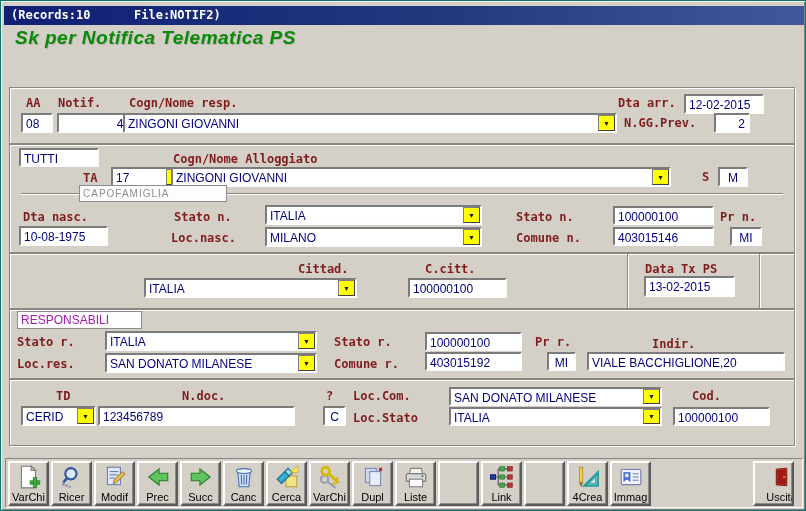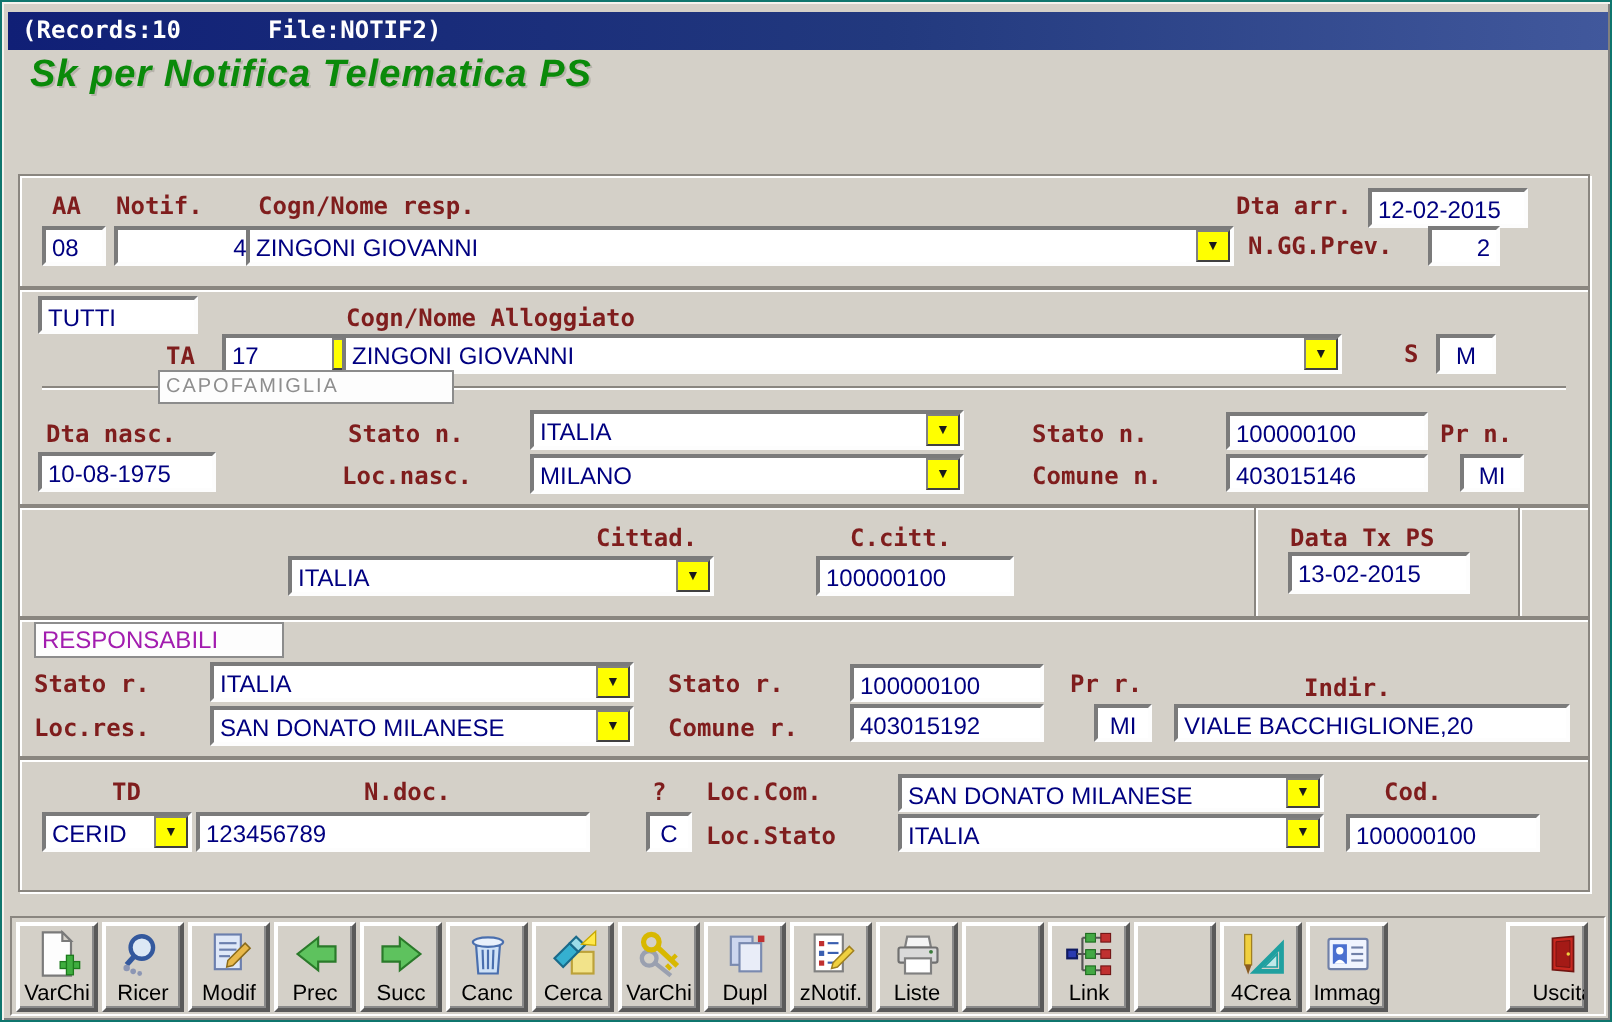--- a/index.html
+++ b/index.html
@@ -303,35 +303,20 @@
       <span class="ticon">
         <svg width="26" height="26" viewBox="0 0 24 24">
             <rect x="5" y="4" width="10" height="13" fill="#cdd6ee" stroke="#7a8ab0"></rect>
             <rect x="9" y="7" width="10" height="13" fill="#e9edf8" stroke="#7a8ab0"></rect>
             <rect x="17.5" y="3.5" width="3" height="3" fill="#c03030"></rect>
           </svg>
       </span>
       <span class="tlabel">Dupl</span>
     </div>
 
-    <div class="tbtn">
-      <span class="ticon">
-        <svg width="26" height="26" viewBox="0 0 24 24">
-            <rect x="4" y="3" width="13" height="17" fill="#ffffff" stroke="#808080"></rect>
-            <rect x="6" y="6" width="2.4" height="2.4" fill="#c03030"></rect>
-            <rect x="6" y="10.5" width="2.4" height="2.4" fill="#3a5fb0"></rect>
-            <rect x="6" y="15" width="2.4" height="2.4" fill="#c03030"></rect>
-            <line x1="10" y1="7" x2="15" y2="7" stroke="#3a5fb0"></line>
-            <line x1="10" y1="11.5" x2="15" y2="11.5" stroke="#3a5fb0"></line>
-            <line x1="10" y1="16" x2="13" y2="16" stroke="#3a5fb0"></line>
-            <path d="M12.5 16 L20 8.5 L22 10.5 L14.5 18 L11.8 18.7 Z" fill="#f0d040" stroke="#a08020" stroke-width=".7"></path>
-          </svg>
-      </span>
-      <span class="tlabel">zNotif.</span>
-    </div>
 
     <div class="tbtn">
       <span class="ticon">
         <svg width="26" height="26" viewBox="0 0 24 24">
             <path d="M6 9 L7 4 L17 4 L18 9 Z" fill="#f4f4f4" stroke="#808080"></path>
             <rect x="3" y="9" width="18" height="7" rx="1" fill="#d9d9d9" stroke="#707070"></rect>
             <rect x="6" y="14" width="12" height="7" fill="#ffffff" stroke="#808080"></rect>
             <circle cx="18" cy="11" r=".9" fill="#3a7a3a"></circle>
           </svg>
       </span>

